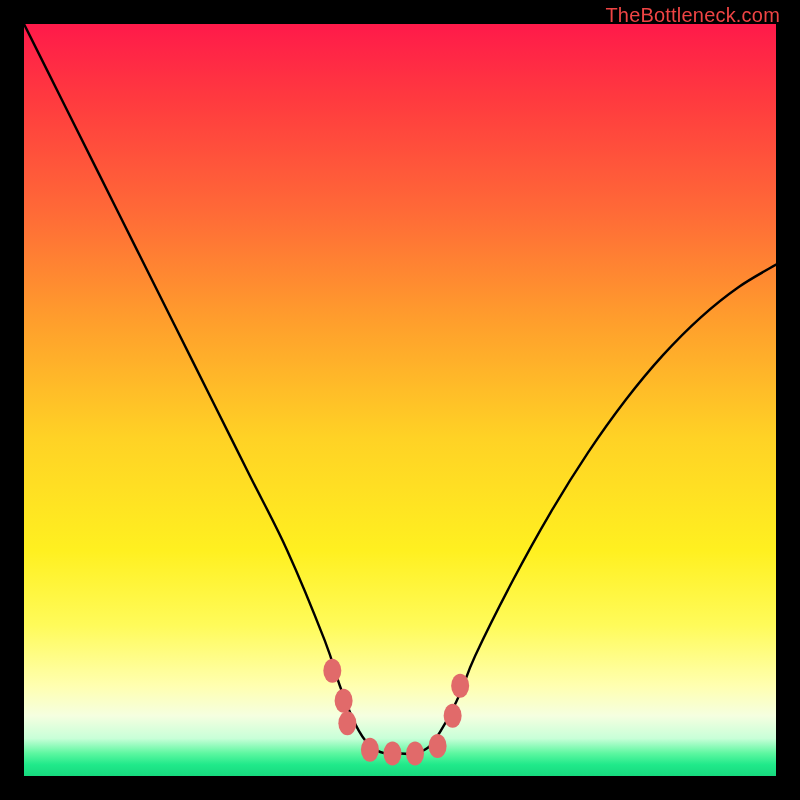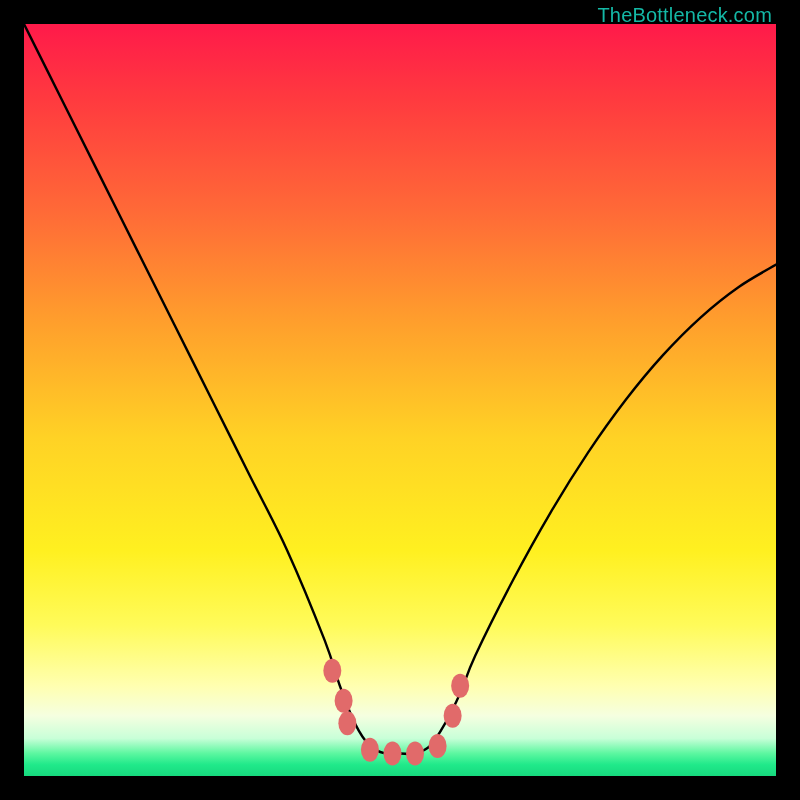--- a/index.html
+++ b/index.html
@@ -29,22 +29,22 @@
       #f5ffe0 92%,
       #c8ffd8 95%,
       #5cf7a0 97%,
       #20e98a 98.5%,
       #17d97e 100%
     );
   }
   .watermark {
     position: absolute;
     top: 4px;
-    right: 28px;
-    color: #14b8a6;
+    right: 20px;
+    color: #ef4444;
     font-size: 20px;
     font-weight: 500;
     letter-spacing: 0.2px;
     z-index: 10;
   }
   svg {
     position: absolute;
     left: 0;
     top: 0;
   }

